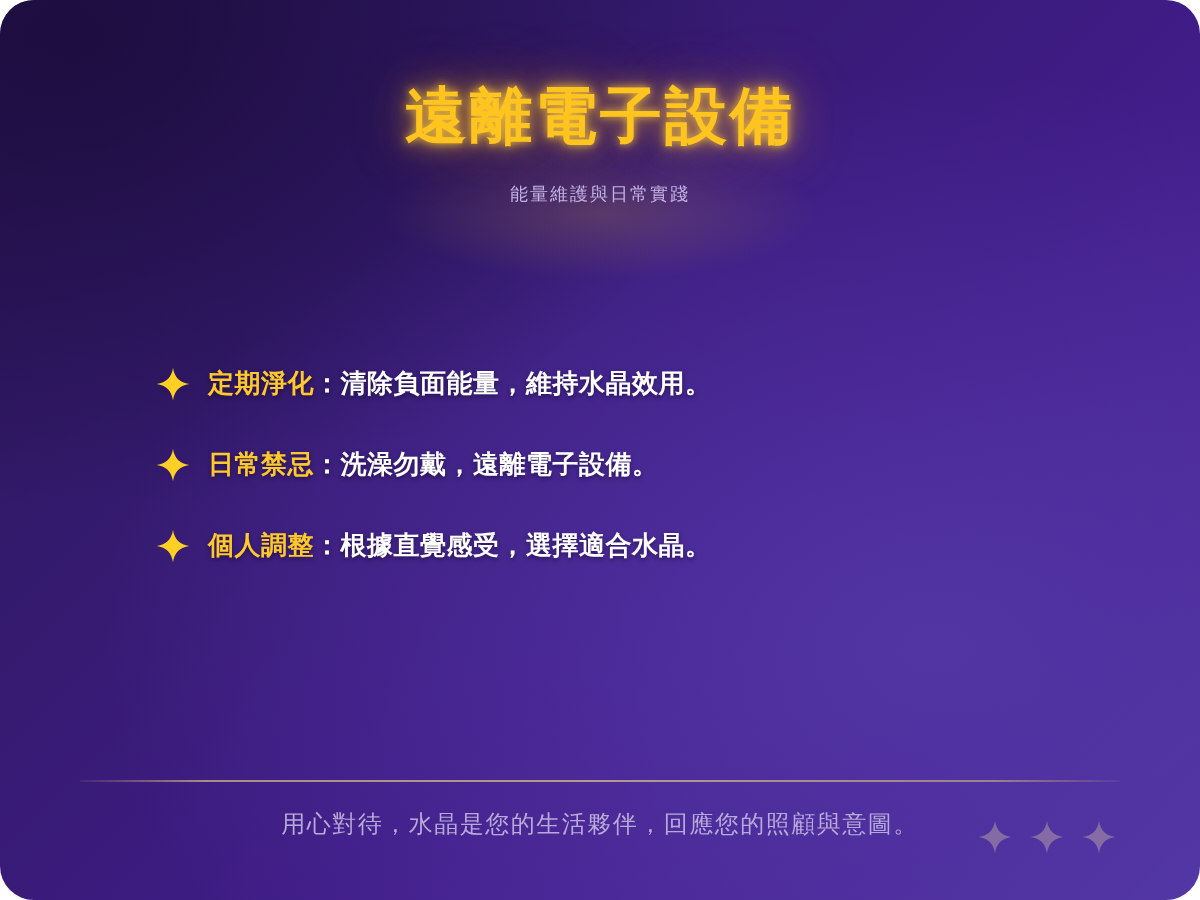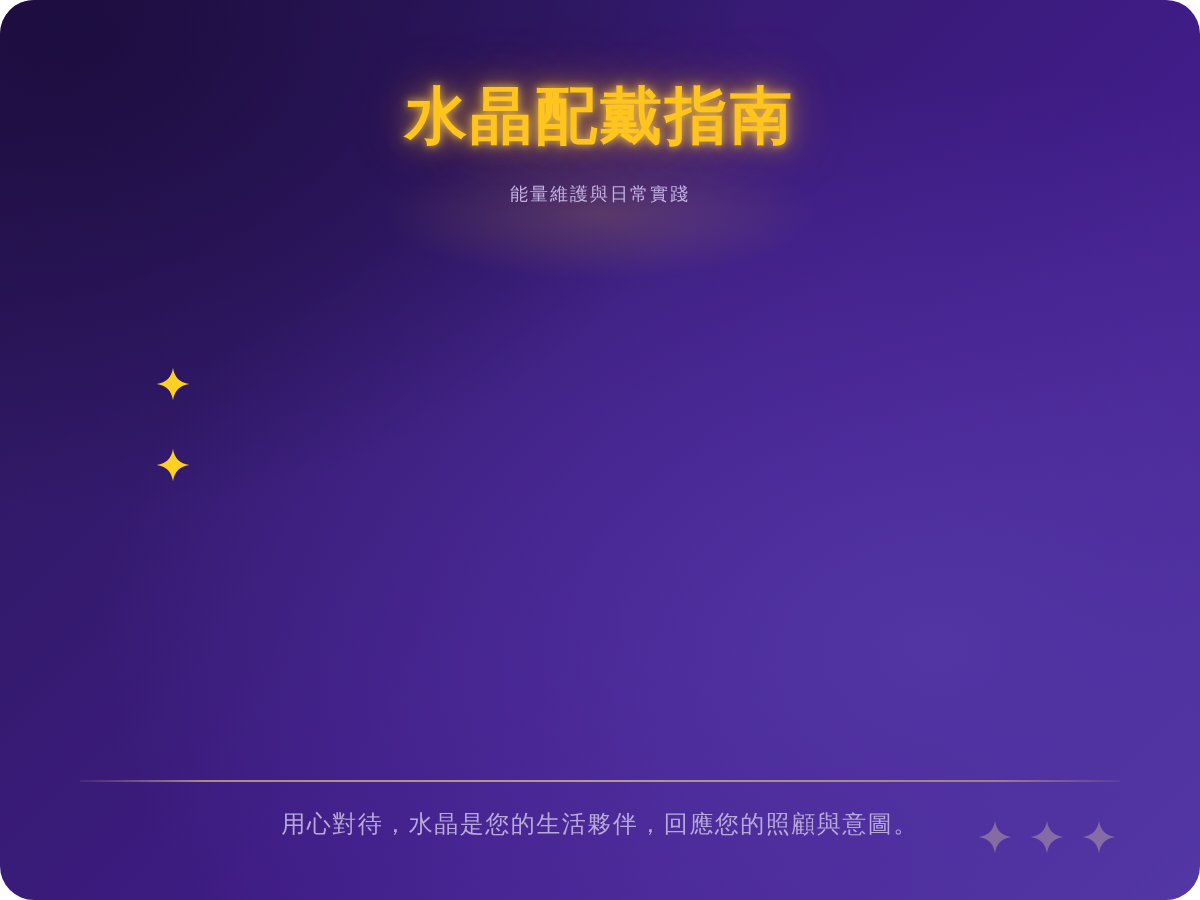--- a/index.html
+++ b/index.html
@@ -161,39 +161,47 @@
     display: block;
     opacity: 0.62;
   }
 </style>
 </head>
 <body>
 
 <div class="slide">
 
   <div class="header">
-    <h1 class="title">水晶配戴指南</h1>
+    <h1 class="title">遠離電子設備</h1>
     <p class="subtitle">能量維護與日常實踐</p>
   </div>
 
   <ul class="list">
 
     <li class="list-item">
       <svg class="bullet" viewBox="0 0 100 100" aria-hidden="true">
         <path d="M50 2 C54 30 70 46 98 50 C70 54 54 70 50 98 C46 70 30 54 2 50 C30 46 46 30 50 2 Z" fill="#FFD024"></path>
       </svg>
+      <span class="item-text"><span class="item-label">定期淨化</span><span>：</span><span>清除負面能量，維持水晶效用。</span></span>
     </li>
 
 
     <li class="list-item">
       <svg class="bullet" viewBox="0 0 100 100" aria-hidden="true">
         <path d="M50 2 C54 30 70 46 98 50 C70 54 54 70 50 98 C46 70 30 54 2 50 C30 46 46 30 50 2 Z" fill="#FFD024"></path>
       </svg>
+      <span class="item-text"><span class="item-label">日常禁忌</span><span>：</span><span>洗澡勿戴，遠離電子設備。</span></span>
     </li>
 
+    <li class="list-item">
+      <svg class="bullet" viewBox="0 0 100 100" aria-hidden="true">
+        <path d="M50 2 C54 30 70 46 98 50 C70 54 54 70 50 98 C46 70 30 54 2 50 C30 46 46 30 50 2 Z" fill="#FFD024"></path>
+      </svg>
+      <span class="item-text"><span class="item-label">個人調整</span><span>：</span><span>根據直覺感受，選擇適合水晶。</span></span>
+    </li>
 
   </ul>
 
   <div class="divider"></div>
 
   <div class="footer-note">用心對待，水晶是您的生活夥伴，回應您的照顧與意圖。</div>
 
   <div class="footer-sparkles">
     <svg class="footer-sparkle" viewBox="0 0 100 100" aria-hidden="true">
       <path d="M50 2 C54 30 70 46 98 50 C70 54 54 70 50 98 C46 70 30 54 2 50 C30 46 46 30 50 2 Z" fill="#A58FA8"></path>

